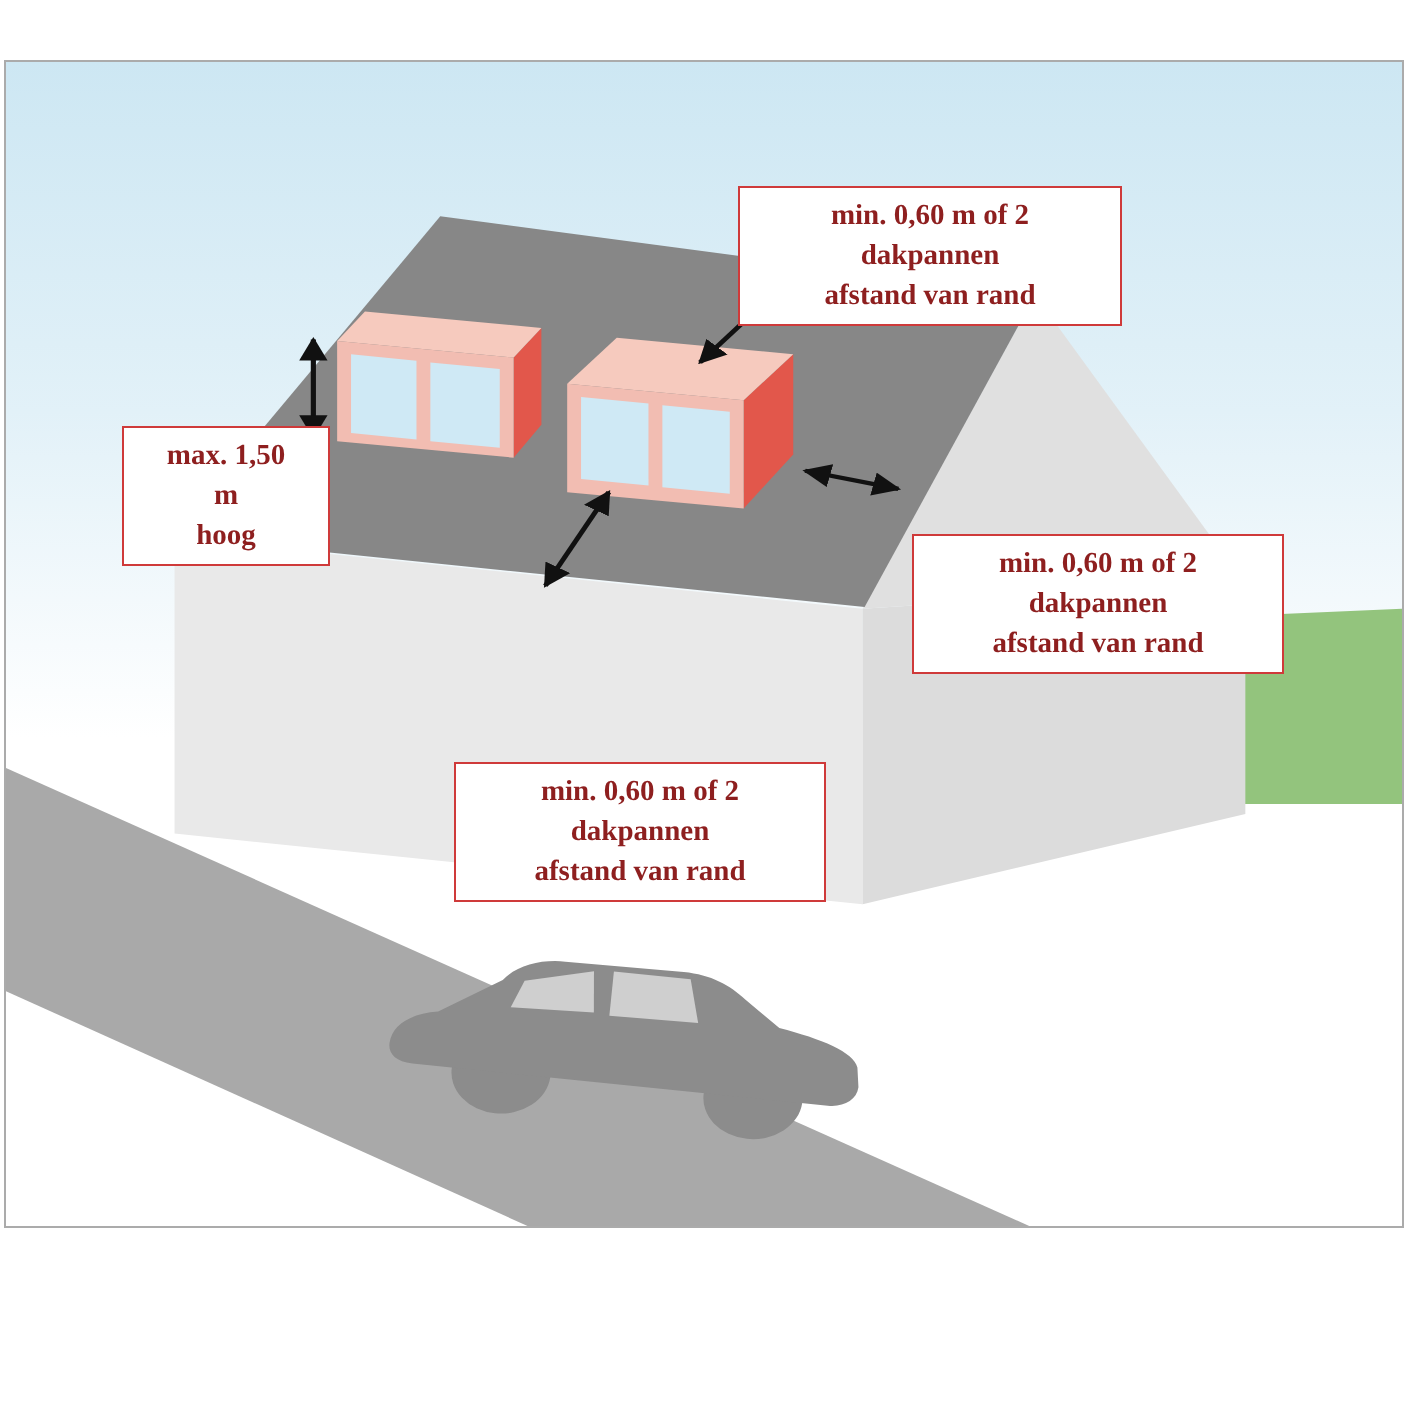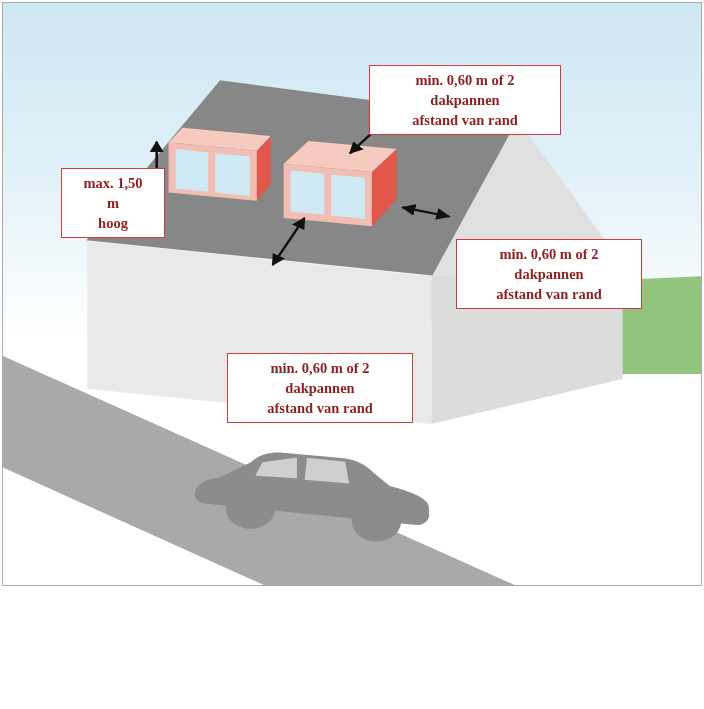--- a/index.html
+++ b/index.html
@@ -2,20 +2,21 @@
 <html><head>
 <meta charset="utf-8">
 <style>
   html,body{margin:0;padding:0;background:#fff;}
   #stage{
     position:relative;
     width:704px;height:588px;
     background:#fff;
     font-family:"Liberation Serif", serif;
     overflow:hidden;
+    margin-top:28px;
   }
   #frame{
     position:absolute;
     inset:2px;
     border:1px solid #ababab;
     background:linear-gradient(180deg,#cde7f3 0%,#e2f1f8 30%,#ffffff 58%,#ffffff 100%);
     overflow:hidden;
   }
   #diagram{
     position:absolute;inset:0;width:100%;height:100%;
@@ -28,21 +29,21 @@
     color:#8e1f1f;
     font-weight:bold;
     font-size:14.5px;
     line-height:1.38;
     text-align:center;
     white-space:pre-line;
     padding:4px 6px;
     z-index:5;
   }
   .label-top   {left:366px;top:62px;width:192px;}
-  .label-height{left:58px;top:165px;width:104px;}
+  .label-height{left:58px;top:182px;width:104px;}
   .label-right {left:453px;top:236px;width:186px;}
   .label-bottom{left:224px;top:350px;width:186px;}
 </style>
 </head>
 <body>
 
 <div id="stage">
   <div id="frame">
 
     <svg id="diagram" viewBox="0 0 704 709" preserveAspectRatio="none">

